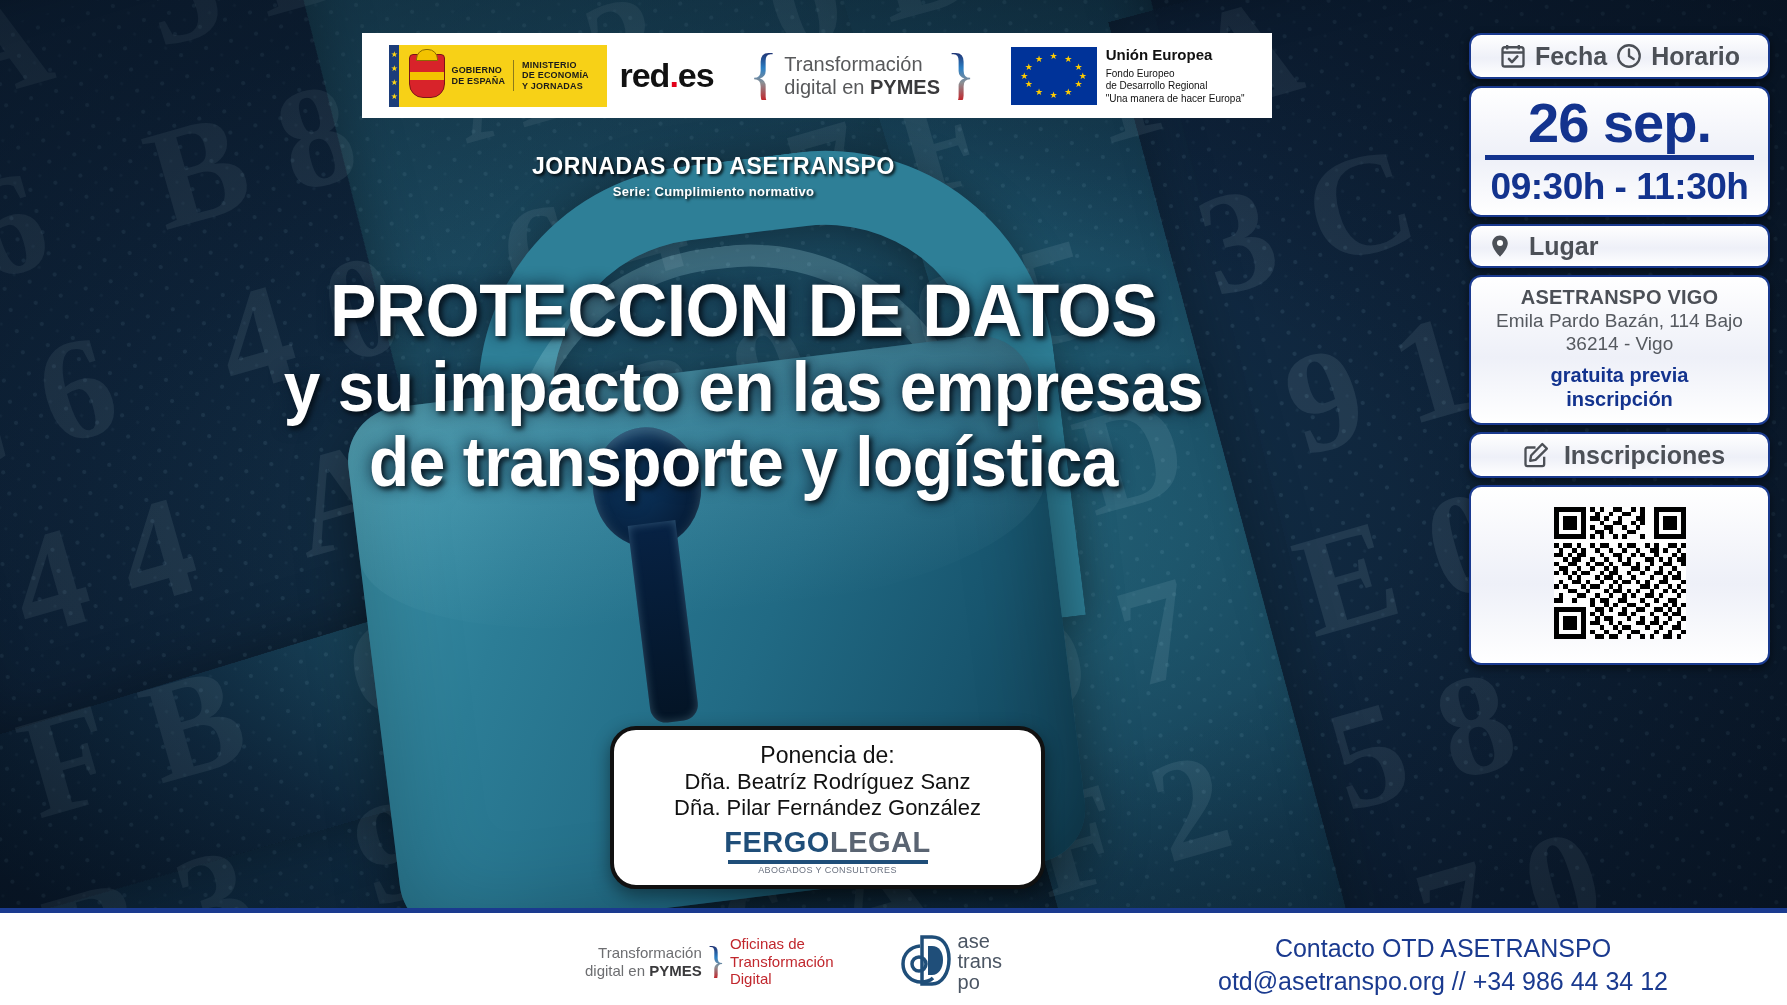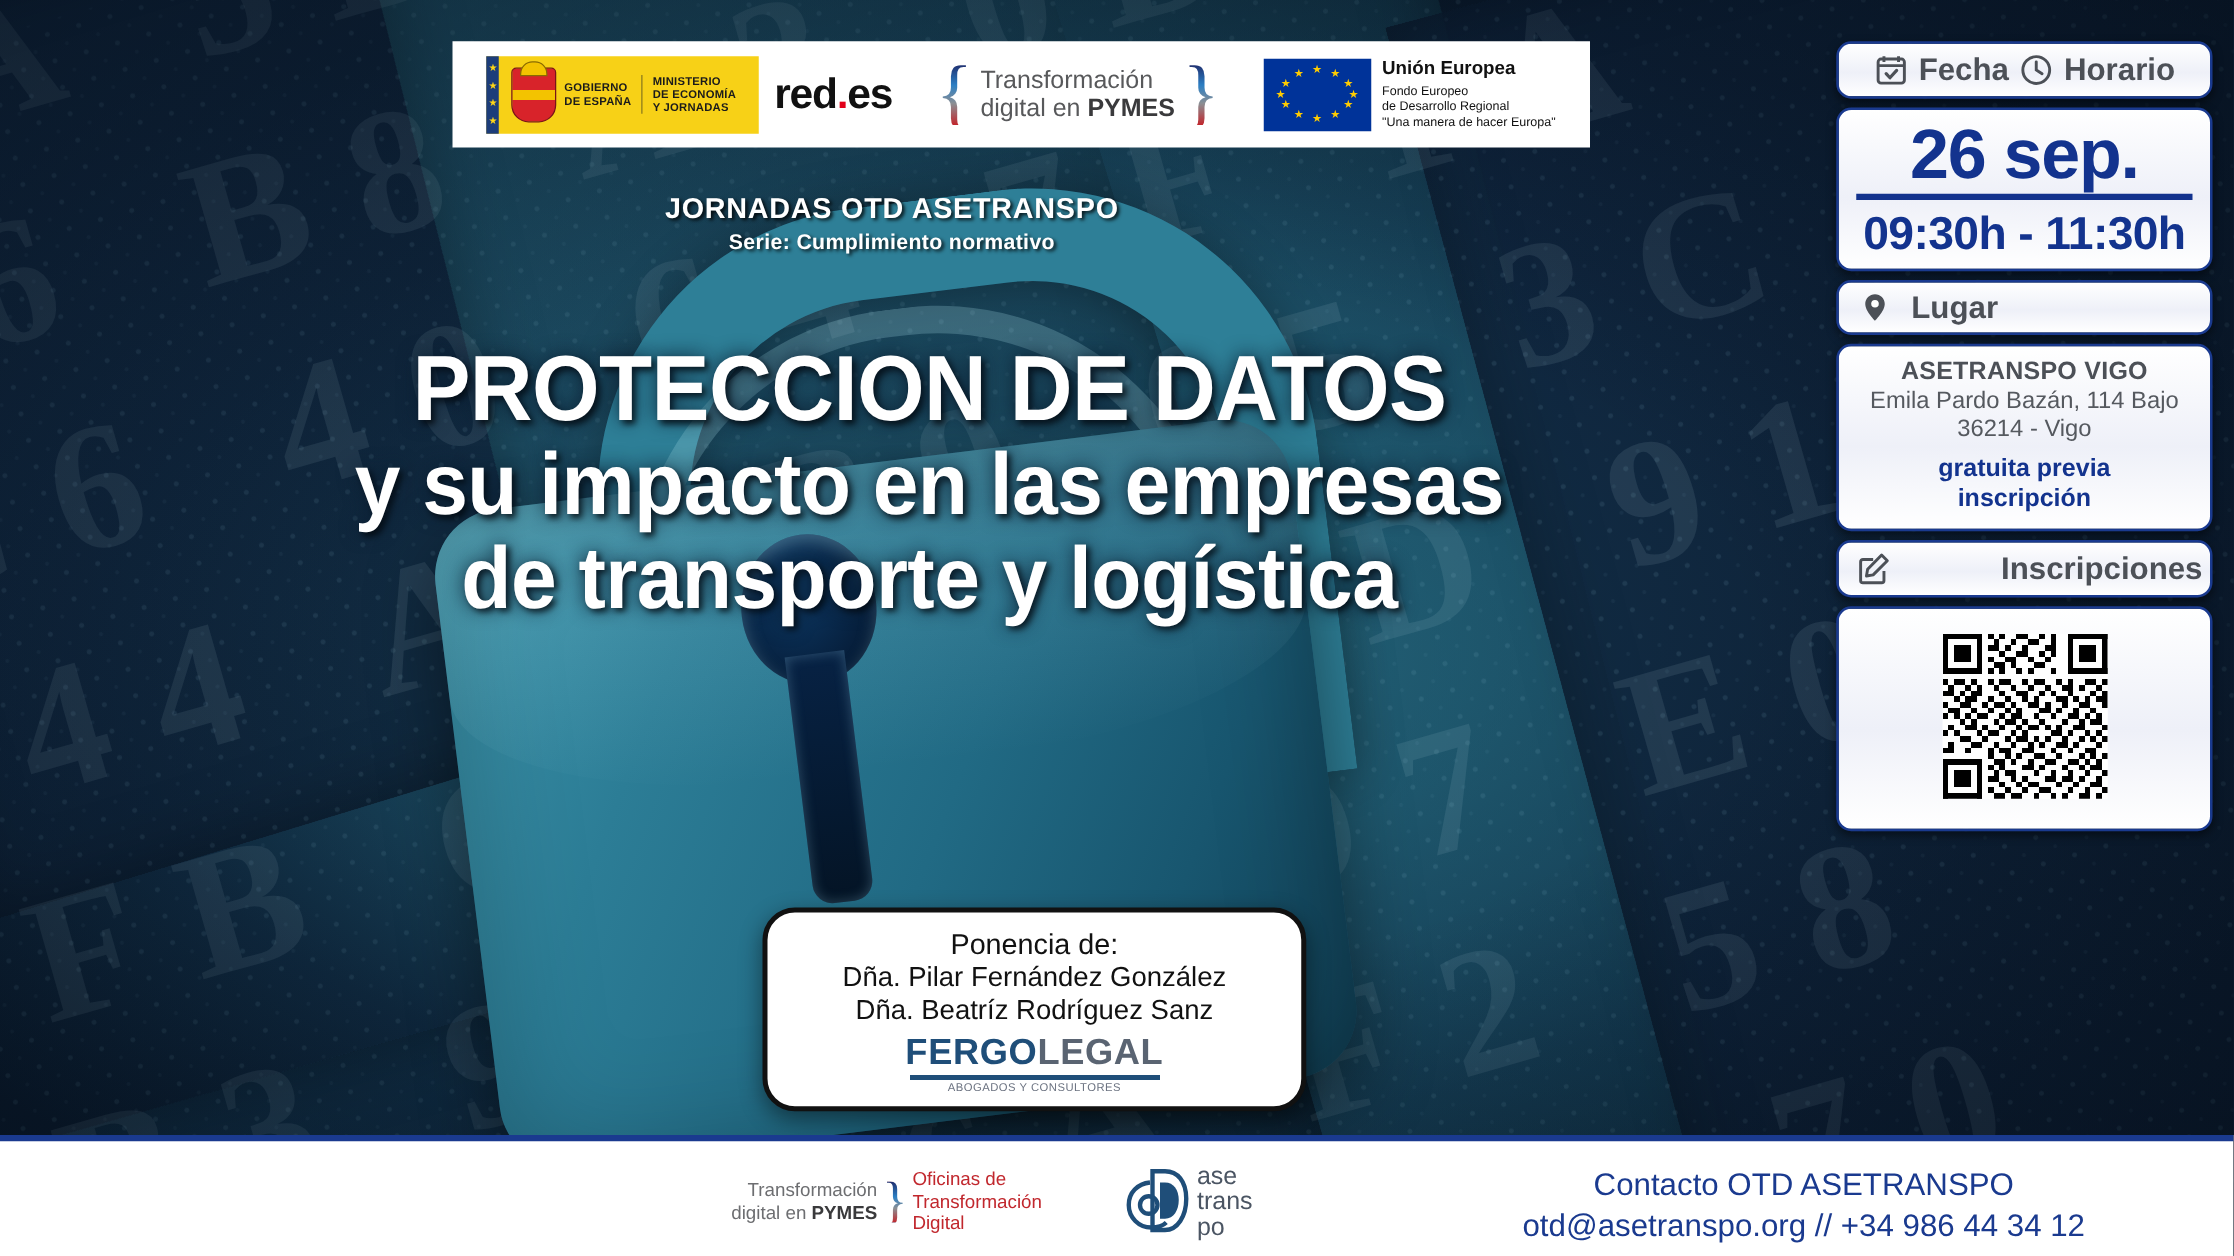--- a/index.html
+++ b/index.html
@@ -161,21 +161,21 @@
   .eu-text .t { font-size: 15px; font-weight: 700; display: block; margin-bottom: 3px; }
 
   
   .kicker {
     position: absolute; left: 0; right: 360px; top: 153px; text-align: center;
     color: #fff; font-weight: 700; font-size: 23px; letter-spacing: .6px;
     text-shadow: 2px 2px 3px rgba(0,0,0,.85);
   }
   .kicker-sub {
     position: absolute; left: 0; right: 360px; top: 184px; text-align: center;
-    color: #fff; font-weight: 700; font-size: 17px; letter-spacing: .3px;
+    color: #fff; font-weight: 700; font-size: 13px; letter-spacing: .3px;
     text-shadow: 2px 2px 3px rgba(0,0,0,.85);
   }
   .headline {
     position: absolute; left: 60px; right: 360px; top: 272px; text-align: center;
     color: #fff;
     font-family: "Liberation Sans Narrow", "Liberation Sans", sans-serif;
     font-weight: 700;
     font-size: 70px;
     line-height: 1.06;
     letter-spacing: -.5px;
@@ -348,22 +348,22 @@
   <div class="kicker">JORNADAS OTD ASETRANSPO</div>
   <div class="kicker-sub">Serie: Cumplimiento normativo</div>
   <div class="headline">
     <div class="l1">PROTECCION DE DATOS</div>
     <div>y su impacto en las empresas</div>
     <div>de transporte y logística</div>
   </div>
 
   <div class="speaker">
     <div class="p0">Ponencia de:</div>
+    <div class="nm">Dña. Beatríz Rodríguez Sanz</div>
     <div class="nm">Dña. Pilar Fernández González</div>
-    <div class="nm">Dña. Beatríz Rodríguez Sanz</div>
     <div class="fergo">
       <div class="word"><span class="fergo-a">FERGO</span><span class="fergo-b">LEGAL</span></div>
       <div class="rule"></div>
       <div class="tag">ABOGADOS Y CONSULTORES</div>
     </div>
   </div>
 
   <div class="col">
 
     <div class="card">
@@ -408,21 +408,21 @@
       <div class="lugar-name">ASETRANSPO VIGO</div>
       <div class="lugar-l">Emila Pardo Bazán, 114 Bajo</div>
       <div class="lugar-l">36214 - Vigo</div>
       <div class="lugar-free">
         <div>gratuita previa</div>
         <div>inscripción</div>
       </div>
     </div>
 
     <div class="card" style="margin-top:7px">
-      <div class="hdr" style="justify-content:space-between;padding-left:14px;gap:14px">
+      <div class="hdr" style="justify-content:center;padding-left:14px;gap:14px">
         <span class="ic">
           <svg width="28" height="28" viewBox="0 0 24 24" fill="none" stroke="#4c5057" stroke-width="2">
             <path d="M19 13.5V20a1.6 1.6 0 0 1-1.6 1.6H4.6A1.6 1.6 0 0 1 3 20V7.2a1.6 1.6 0 0 1 1.6-1.6h7"></path>
             <path d="M17.4 2.6l3.9 3.9L11.6 16.2l-4.6.8.8-4.6z" stroke-linejoin="round"></path>
           </svg>
         </span>
         <span class="lbl">Inscripciones</span>
       </div>
     </div>
 

